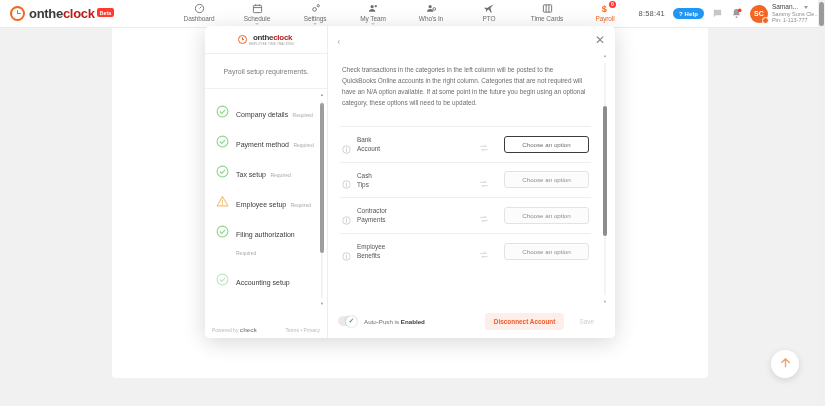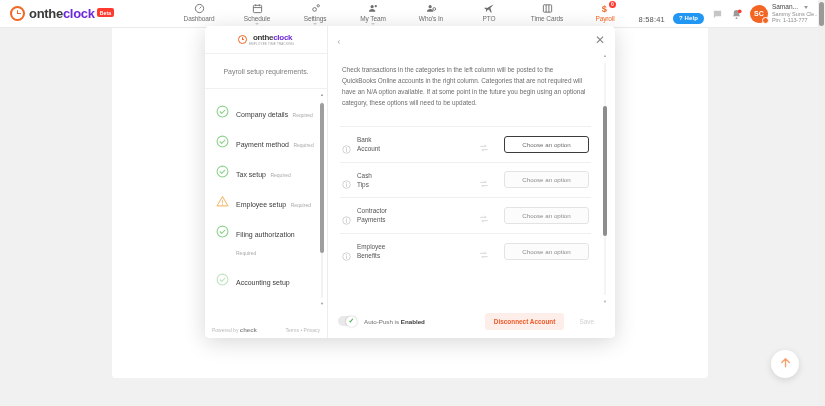--- a/index.html
+++ b/index.html
@@ -24,21 +24,21 @@
   .brand-clock {
     width: 15px; height: 15px; border-radius: 50%;
     border: 2px solid #f26522; position: relative; flex: none;
   }
   .brand-clock:before, .brand-clock:after {
     content:""; position:absolute; background:#f26522; border-radius:1px;
   }
   .brand-clock:before { width:1.2px; height:4px; left:5.1px; top:2.2px; }
   .brand-clock:after  { width:4px; height:1.2px; left:5.4px; top:5.2px; }
   .brand-text { font-size: 13px; font-weight: bold; color: #3a3a3a; margin-left: 4px; letter-spacing: -0.3px; }
-  .brand-text .o { color: #6d28d9; }
+  .brand-text .o { color: #b91c1c; }
   .beta-tag {
     background:#ff3b30; color:#fff; font-size:5px; font-weight:bold;
     padding:1.5px 3px; border-radius:2px; margin-left:2px; position:relative; top:-4px;
     letter-spacing:0.2px;
   }
 
   .navitems { display: flex; align-items: flex-start; gap: 0px; flex: none; height: 28px; }
   .navitem {
     width: 58px; text-align: center; padding-top: 3px;
     color: #6f6f6f; cursor: pointer; position: relative;
@@ -51,21 +51,21 @@
     width:0;height:0;border-left:2.5px solid transparent;border-right:2.5px solid transparent;
     border-top:2.5px solid #cfcfcf; margin: 1px auto 0;
   }
   .badge-dot {
     position:absolute; top:1px; left:33px;
     background:#ff3b30; color:#fff; font-size:5px; font-weight:bold;
     min-width:7px; height:7px; border-radius:50%;
     display:flex; align-items:center; justify-content:center; line-height:1;
   }
 
-  .nav-right { margin-left:auto; display:flex; align-items:flex-end; gap:8px; padding-right:6px; }
+  .nav-right { margin-left:auto; display:flex; align-items:center; gap:8px; padding-right:6px; }
   .clocktime { font-size:7.5px; color:#555; letter-spacing:0.2px; }
   .helppill {
     background:#2196f3; color:#fff; font-size:6px; font-weight:bold;
     padding:2.5px 6px; border-radius:8px; cursor:pointer; letter-spacing:0.1px;
   }
   .usercluster { display:flex; align-items:center; gap:4px; cursor:pointer; }
   .avatar {
     width:18px;height:18px;border-radius:50%;background:#f26522;color:#fff;
     font-size:7px;font-weight:bold;display:flex;align-items:center;justify-content:center;
     position:relative; flex:none;

